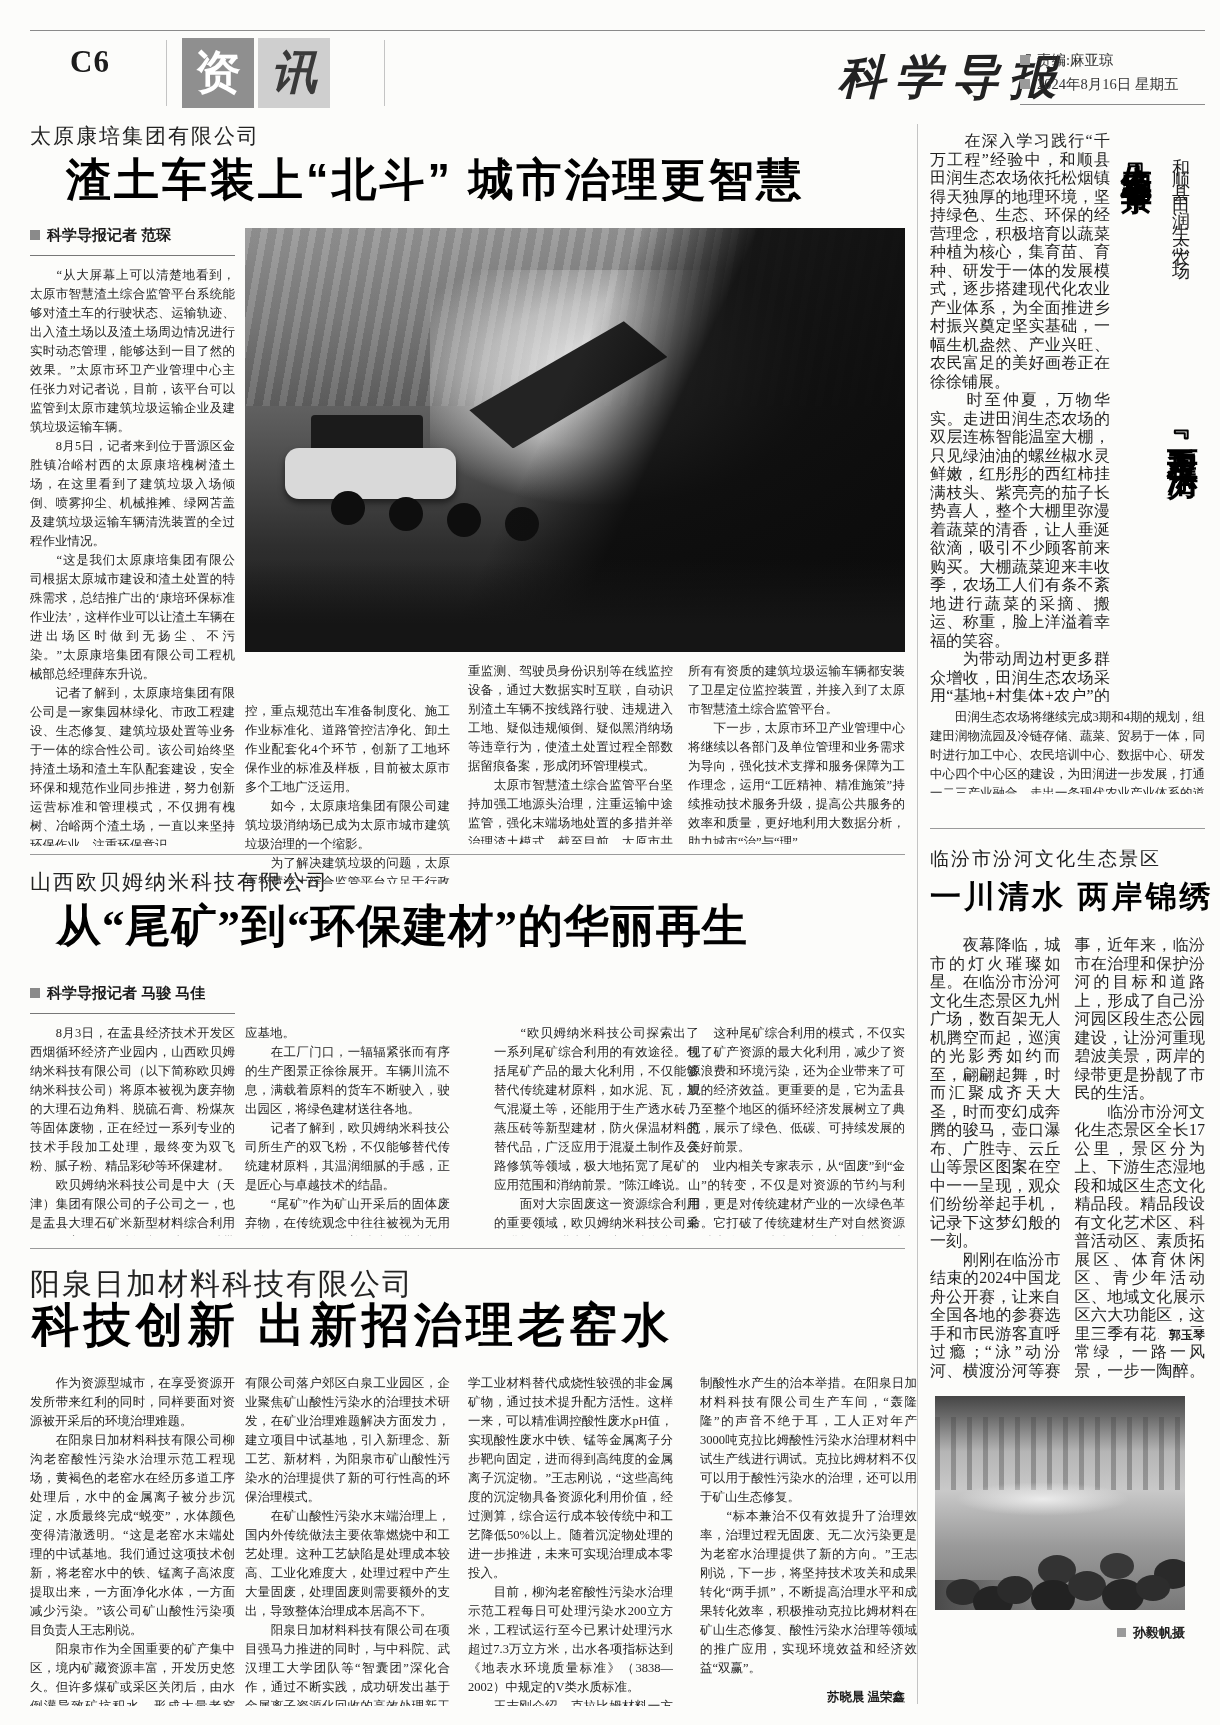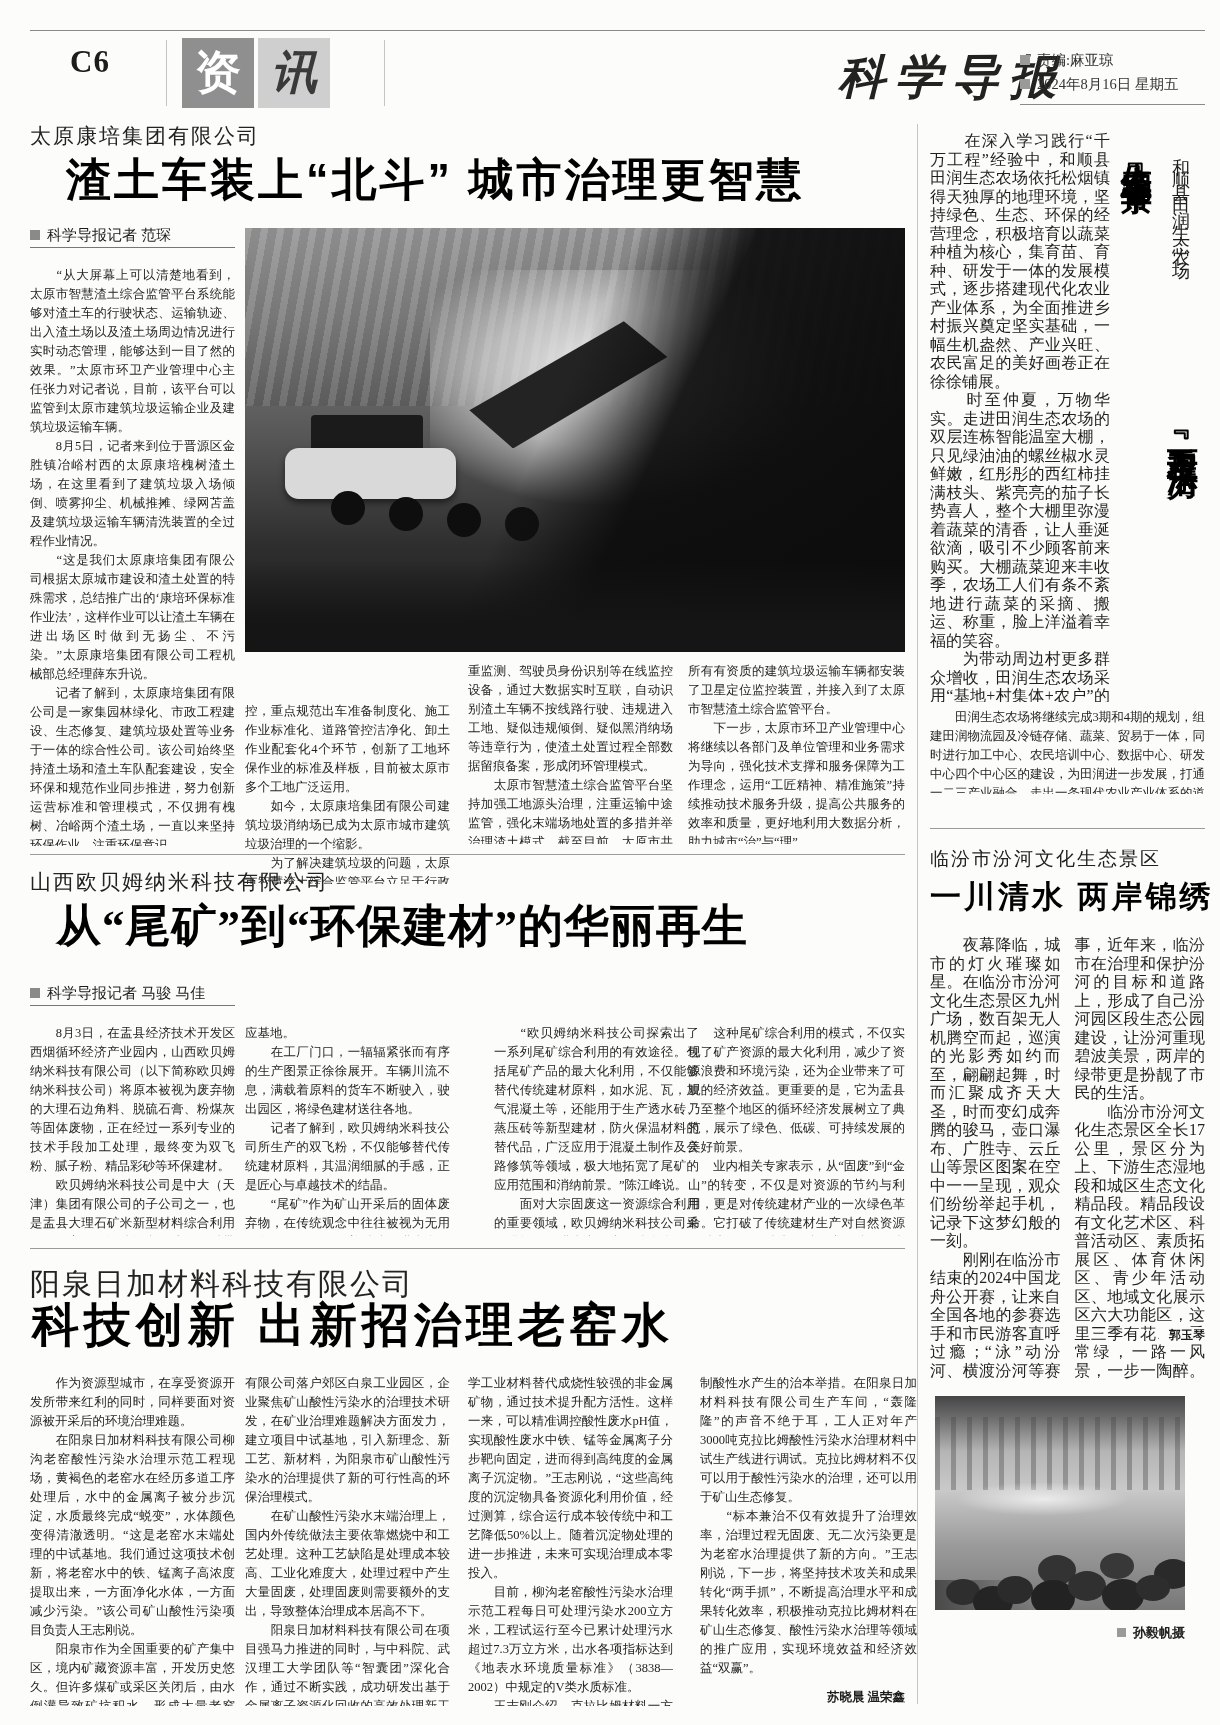--- a/index.html
+++ b/index.html
@@ -14,21 +14,21 @@
              font-size:46px;font-weight:bold;}
   .tile-dark{background:#8f8f8f;color:#ffffff;}
   .tile-light{background:#cfcfcf;color:#3a3a3a;font-style:italic;font-family:"Liberation Serif",serif;}
   .masthead{font-size:47px;font-weight:bold;font-style:italic;letter-spacing:10px;color:#222;}
   .hdr-info{font-size:14.5px;color:#333;line-height:24px;}
   .sqico{display:inline-block;width:10px;height:10px;background:#9a9a9a;margin-right:7px;}
   
   .kicker{font-size:21px;color:#222;font-family:"Liberation Sans",sans-serif;letter-spacing:2px;}
   .headline-sans{font-family:"Liberation Sans","DejaVu Sans",sans-serif;font-weight:bold;color:#000;}
   .headline-serif{font-family:"Liberation Serif","DejaVu Serif",serif;font-weight:bold;color:#000;}
-  .byline{font-size:15px;font-weight:normal;border-bottom:1px solid #777;padding-bottom:2px;
+  .byline{font-size:15px;font-weight:bold;border-bottom:1px solid #777;padding-bottom:10px;
           font-family:"Liberation Sans",sans-serif;}
   .coltext{font-size:12.5px;line-height:19px;text-align:justify;white-space:pre-line;
            overflow:hidden;color:#1f1f1f;}
   .coltext-sm{font-size:16px;line-height:18.5px;}
   .authors-abs{position:absolute;right:0;bottom:0;background:#fcfcfa;padding-left:10px;
                font-weight:bold;font-size:12.5px;}
   
   .vert{writing-mode:vertical-rl;text-orientation:upright;}
   
   .photo1{background:linear-gradient(180deg,#969696 0%,#7d7d7d 22%,#585858 48%,#2e2e2e 75%,#1d1d1d 100%);overflow:hidden;}

